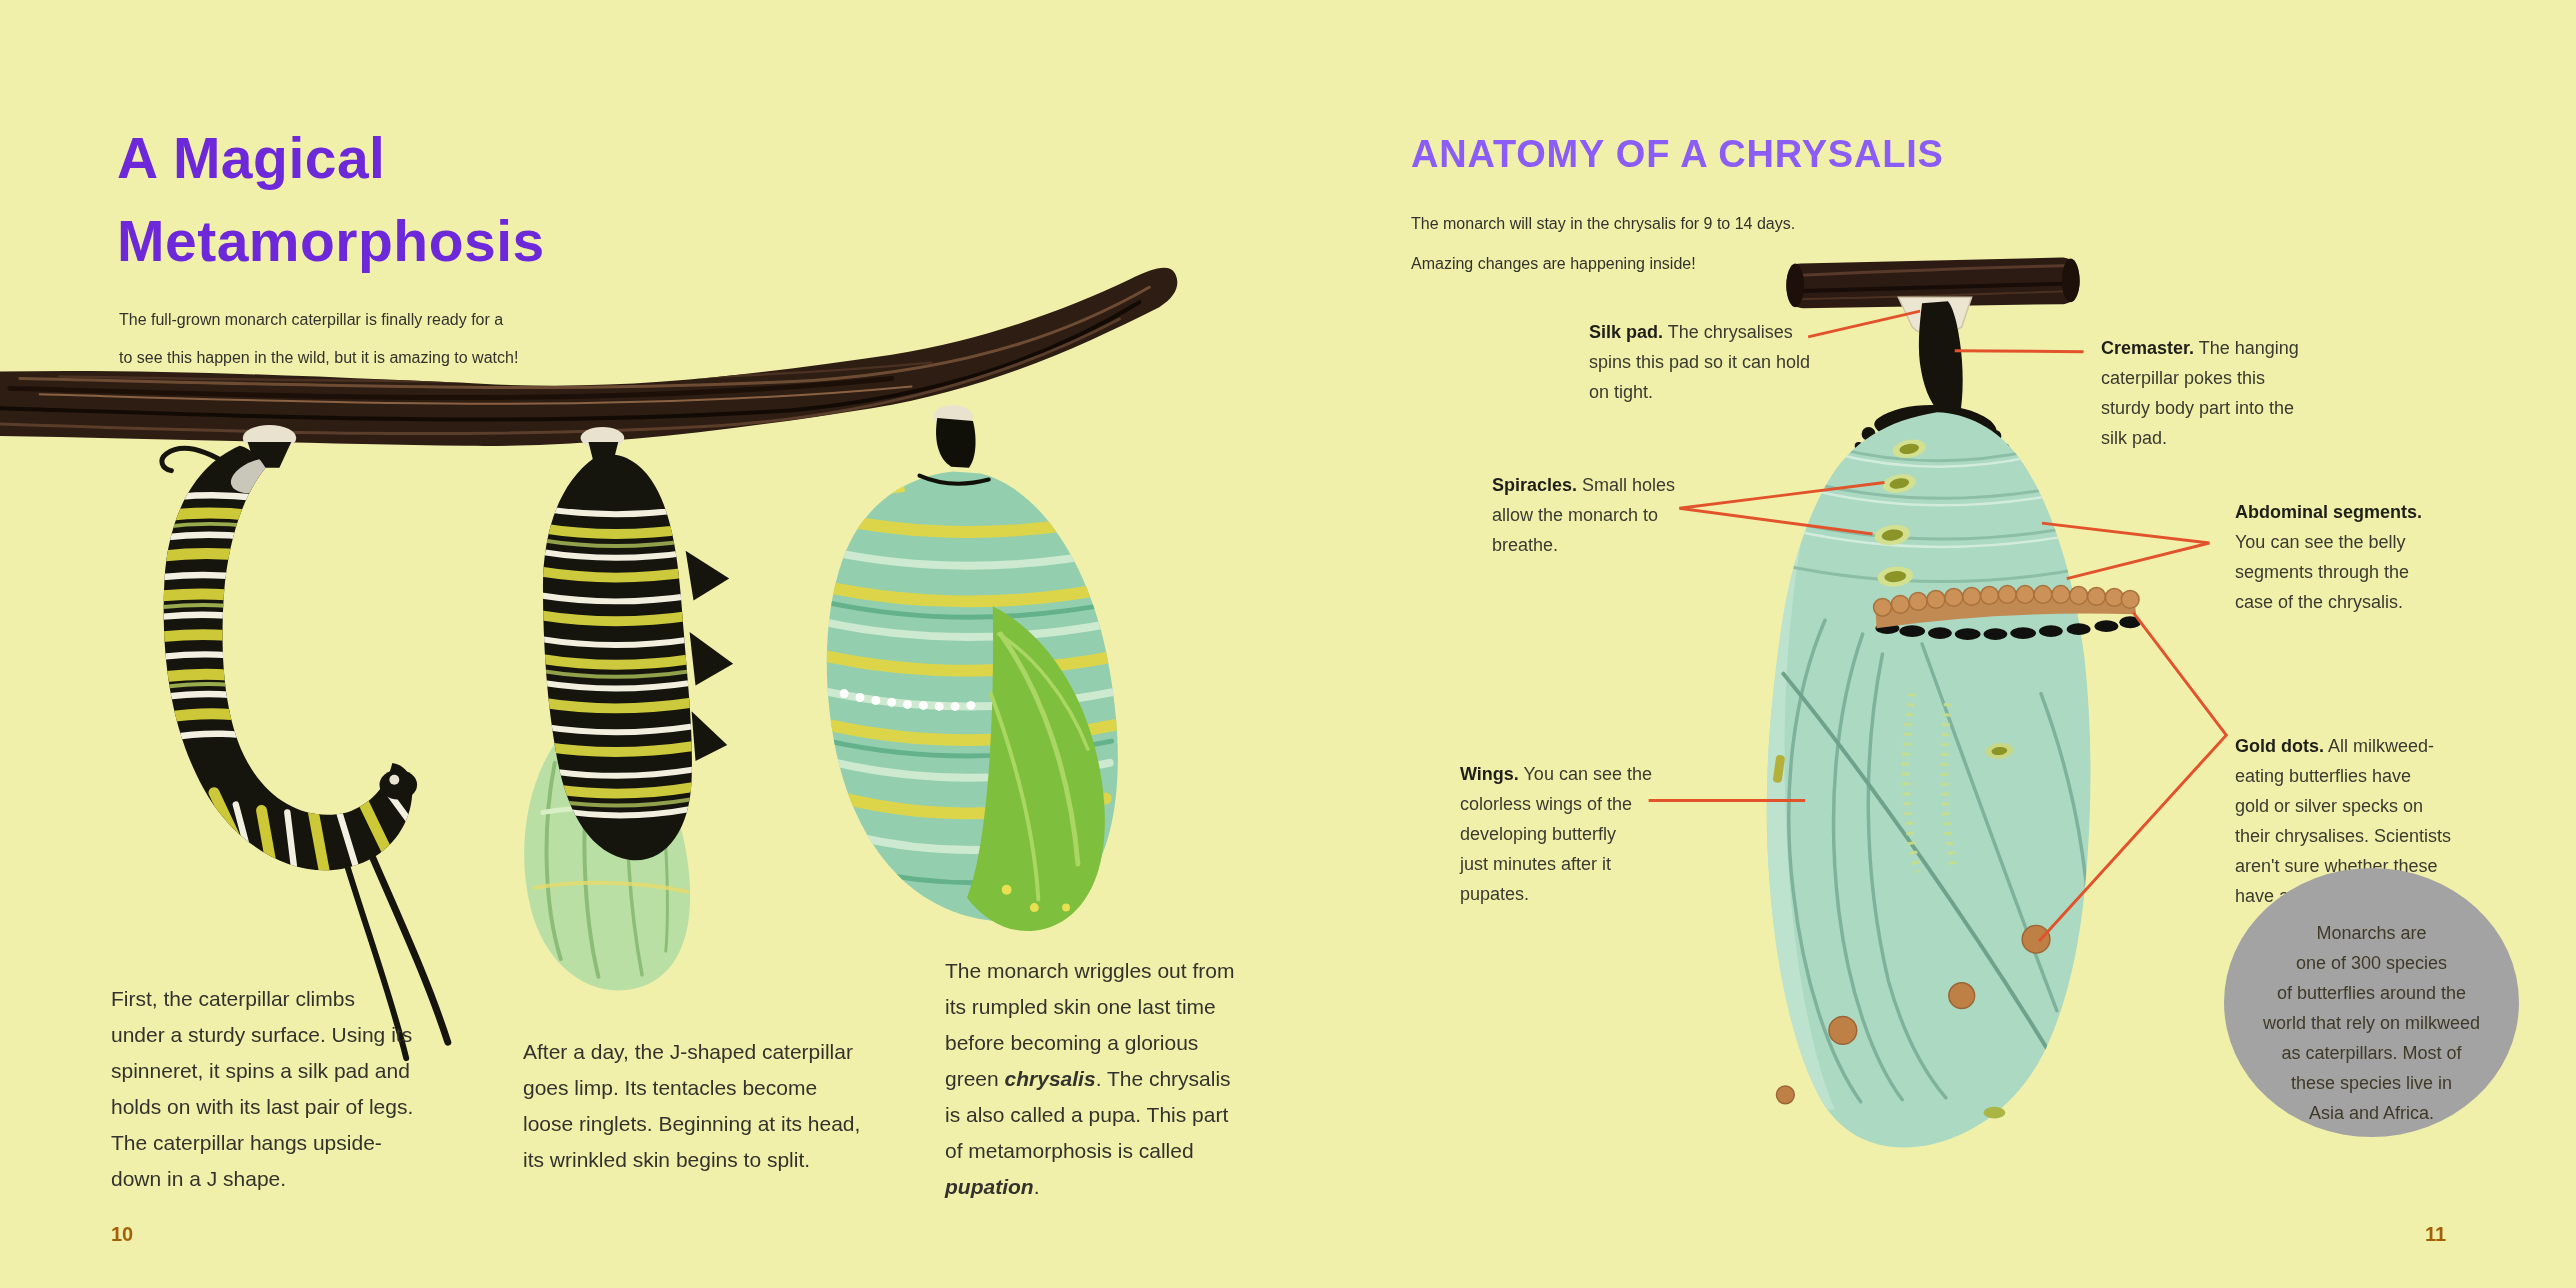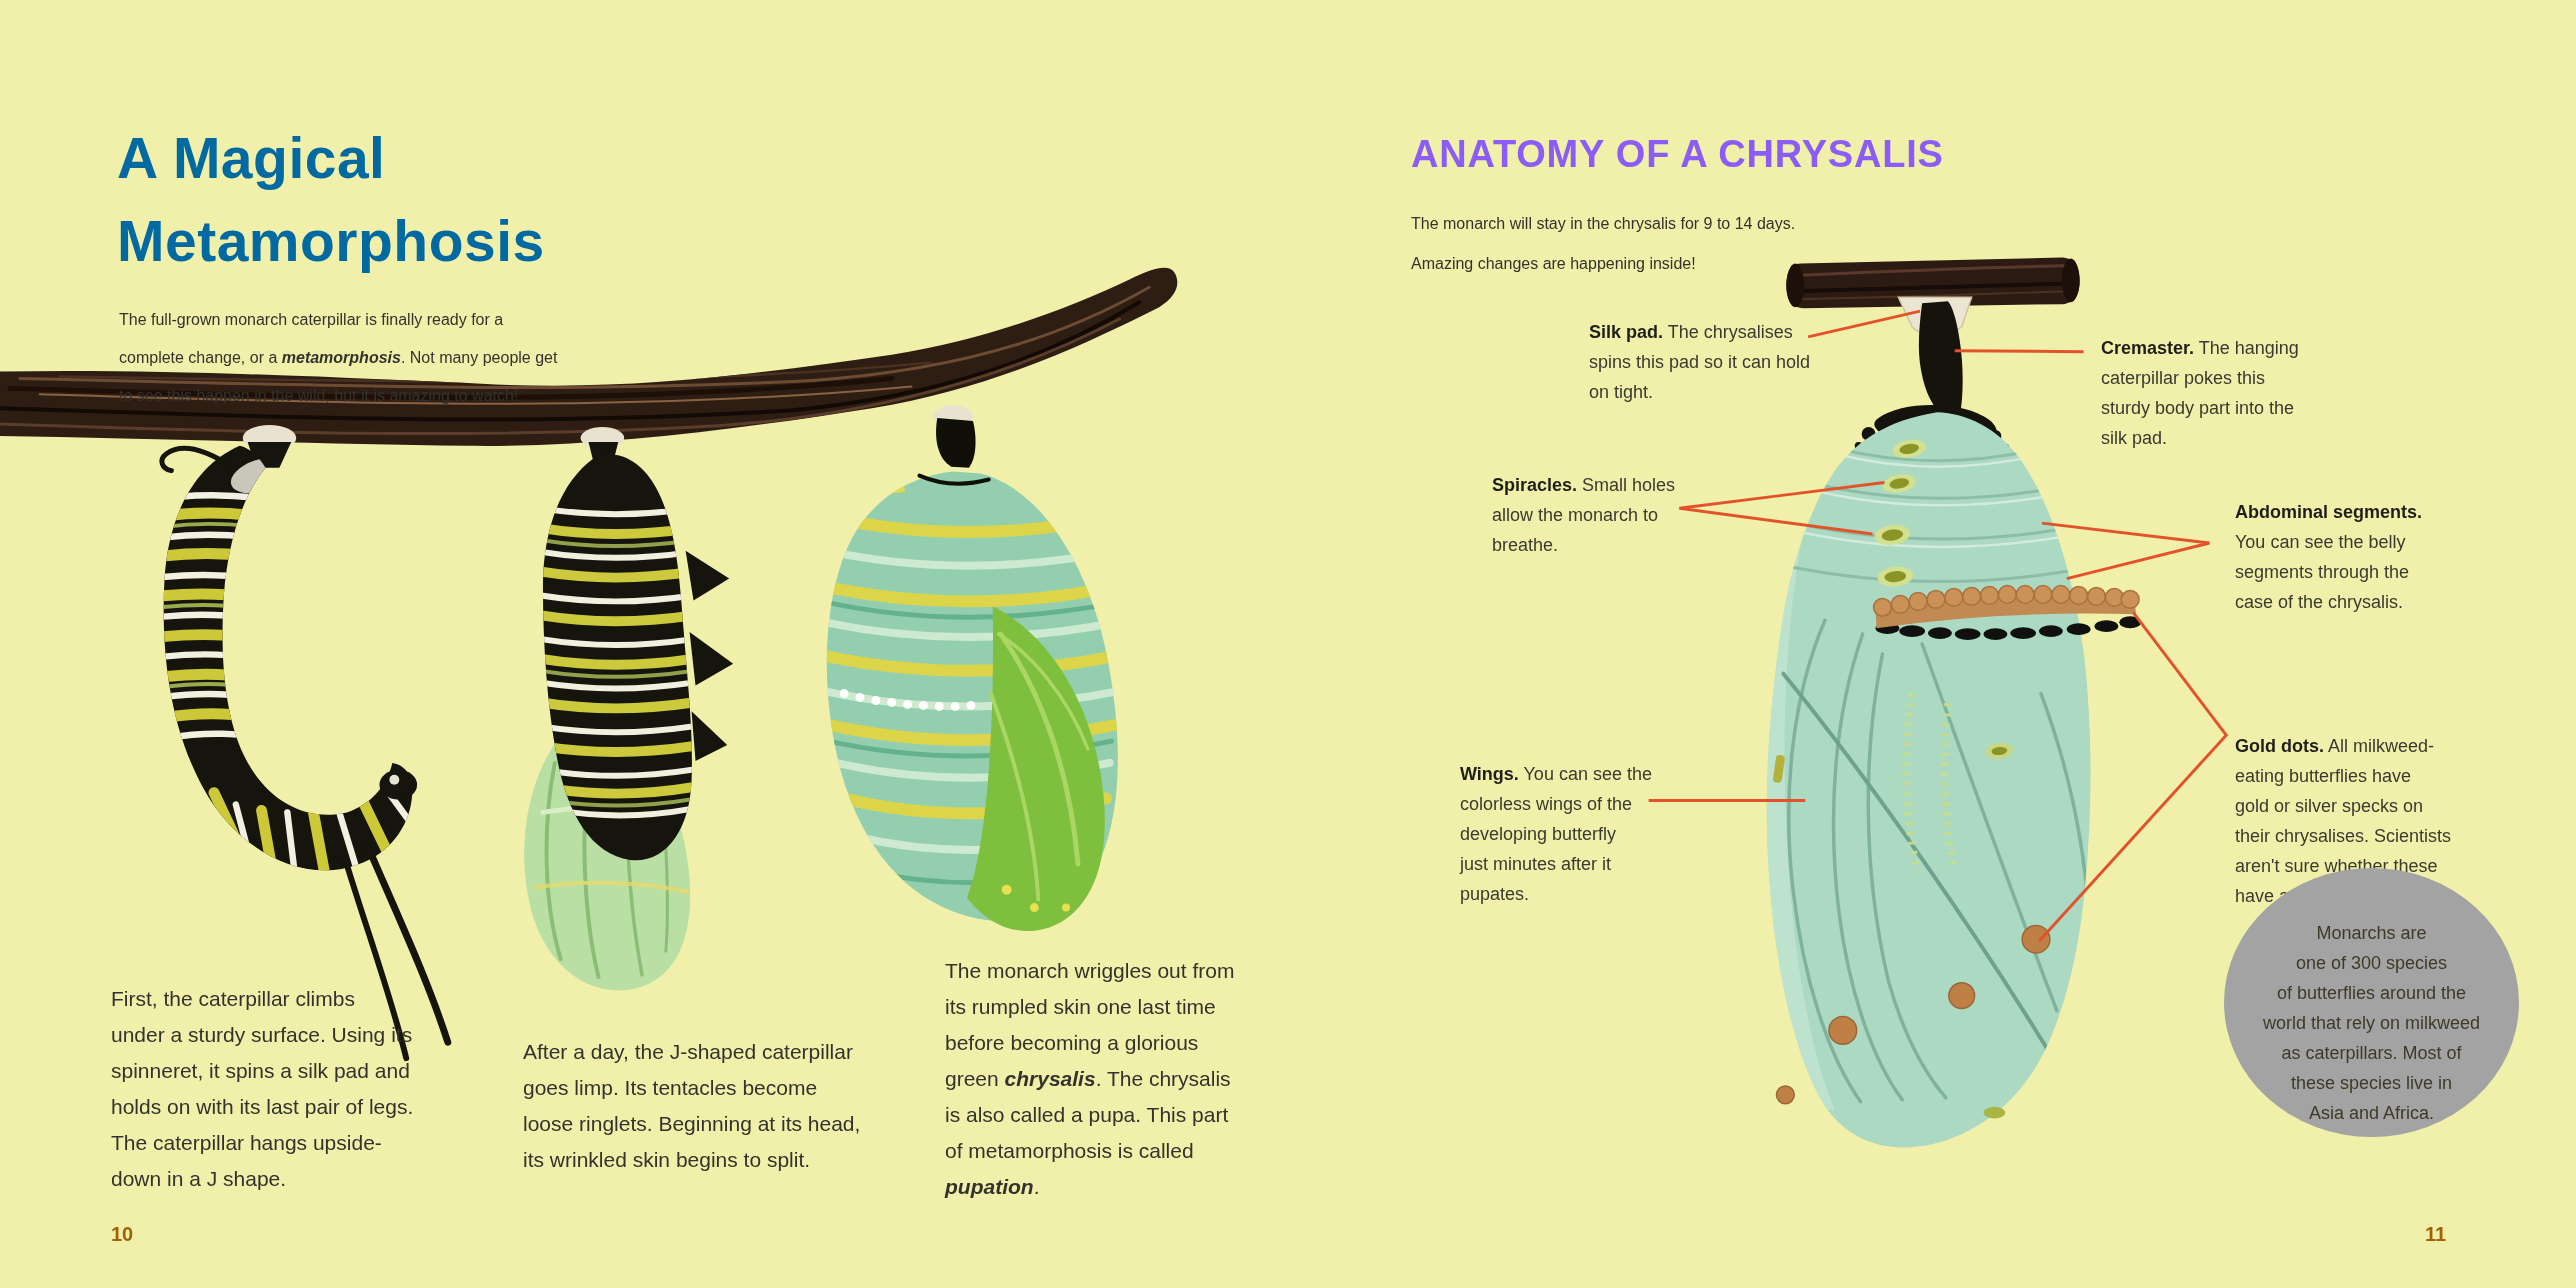--- a/index.html
+++ b/index.html
@@ -1,20 +1,20 @@
 <!DOCTYPE html>
 <html><head>
 <meta charset="utf-8">
 <style>
   html,body{margin:0;padding:0;background:#d8d8d8;}
   .spread{position:relative;width:2576px;height:1288px;background:#f1f0ab;
           font-family:"Liberation Sans",sans-serif;color:#33322c;overflow:hidden;}
   .abs{position:absolute;}
   .line{white-space:nowrap;}
-  .title{font-size:57px;line-height:83px;font-weight:bold;color:#0369a1;letter-spacing:0.5px;}
+  .title{font-size:57px;line-height:83px;font-weight:bold;color:#6d28d9;letter-spacing:0.5px;}
   .heading{font-size:38px;font-weight:bold;color:#8b5cf6;letter-spacing:0.8px;}
   .body-text{font-size:16px;line-height:38px;}
   .step-text{font-size:21px;line-height:36px;}
   .callout{font-size:18px;line-height:30px;color:#3a3a30;}
   .callout b{color:#1f1f1a;}
   .it{font-style:italic;font-weight:bold;}
   .pagenum{font-size:20px;font-weight:bold;color:#a16207;}
   .fact-circle{left:2224px;top:868px;width:295px;height:269px;border-radius:50%;
                background:#a3a3a3;text-align:center;}
   .fact-circle .inner{padding-top:50px;font-size:18px;line-height:30px;color:#3f3a28;}
@@ -333,21 +333,20 @@
     </g>
   </svg>
 
   <div class="abs" style="left:117px;top:117px;">
     <div class="title line">A Magical</div>
     <div class="title line">Metamorphosis</div>
   </div>
 
   <div class="abs body-text" style="left:119px;top:301px;">
     <div class="line"><span>The full-grown monarch caterpillar is finally ready for a</span></div>
-    <div class="line"><span>complete change, or a </span><span class="it">metamorphosis</span><span>. Not many people get</span></div>
     <div class="line"><span>to see this happen in the wild, but it is amazing to watch!</span></div>
   </div>
 
   <div class="abs step-text" style="left:111px;top:981px;">
     <div class="line">First, the caterpillar climbs</div>
     <div class="line">under a sturdy surface. Using its</div>
     <div class="line">spinneret, it spins a silk pad and</div>
     <div class="line">holds on with its last pair of legs.</div>
     <div class="line">The caterpillar hangs upside-</div>
     <div class="line">down in a J shape.</div>

